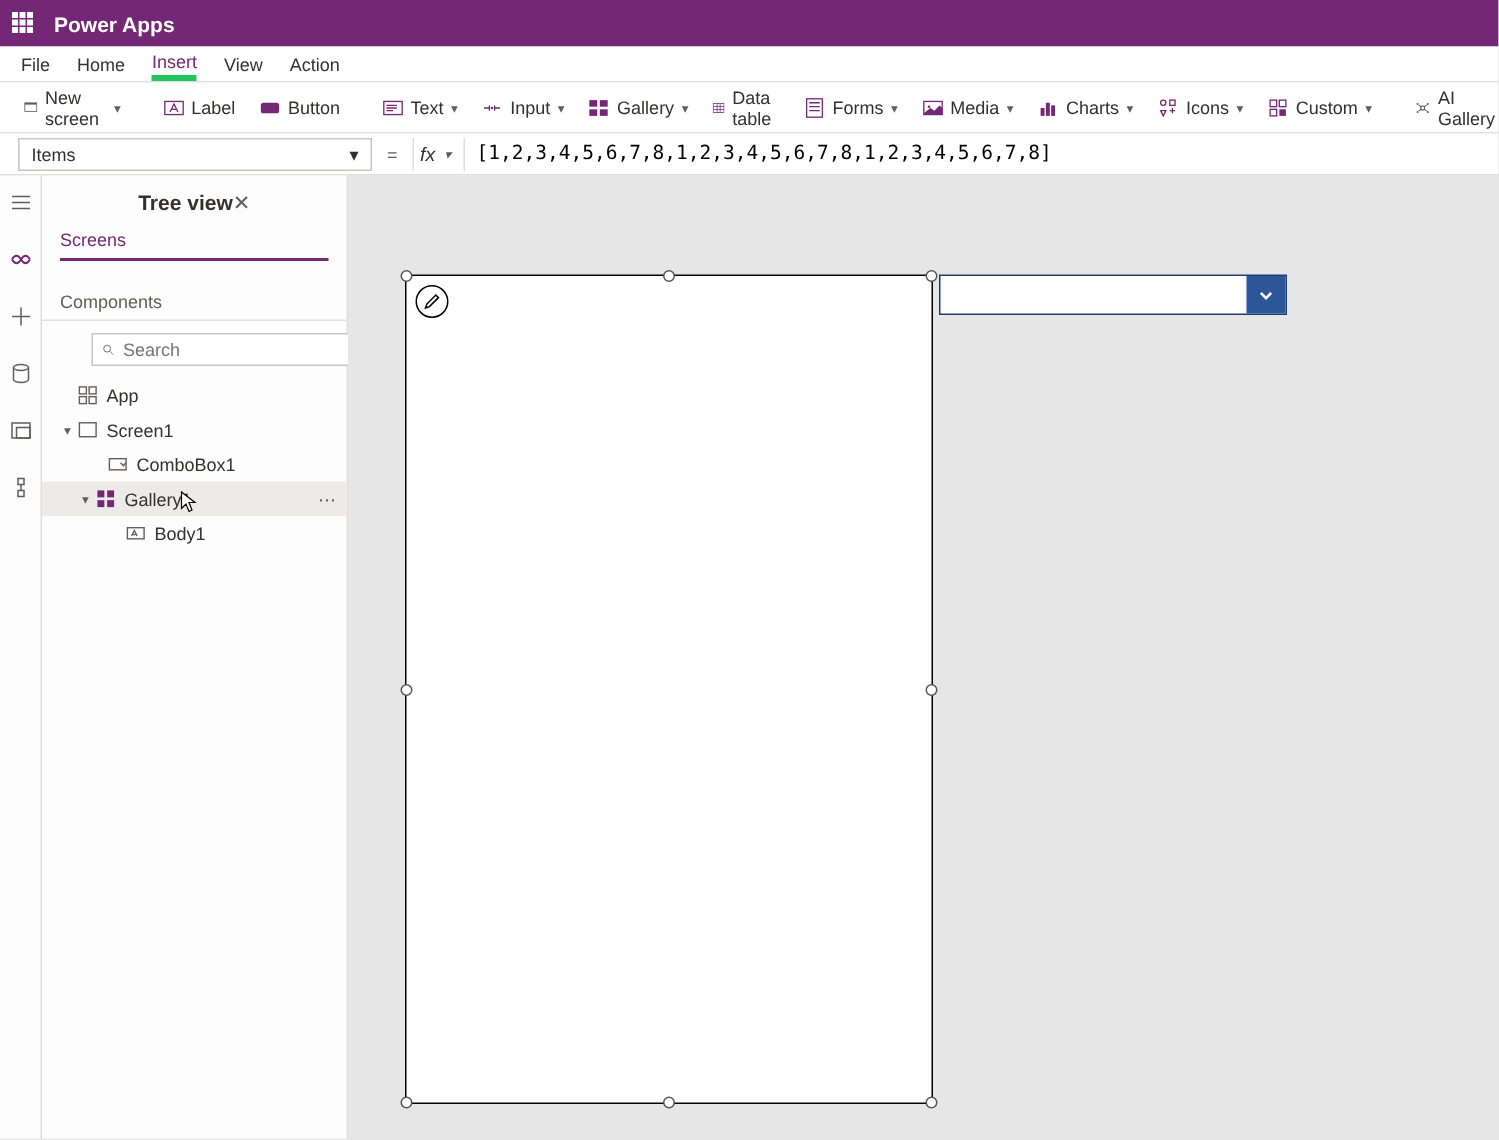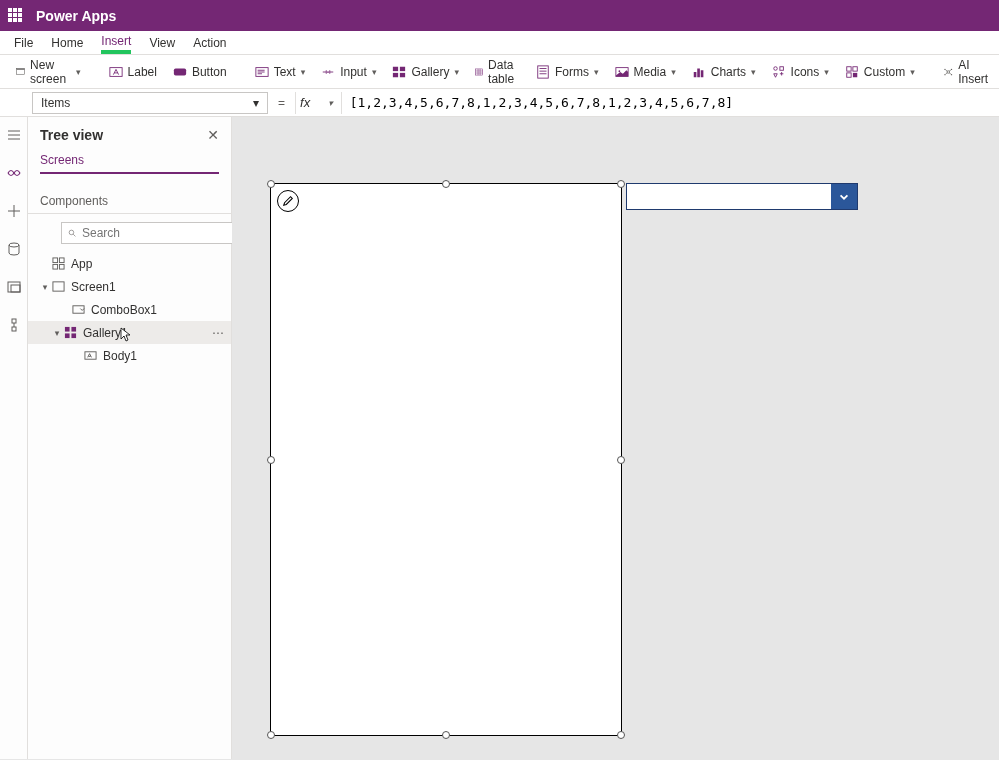--- a/index.html
+++ b/index.html
@@ -18,37 +18,37 @@
 
   
   .ribbon { height: 34px; background: #fff; display: flex; align-items: center; padding: 0 10px; gap: 4px; border-bottom: 1px solid #e1dfdd; }
   .ribbon .btn { display: flex; align-items: center; gap: 5px; padding: 4px 6px; cursor: pointer; color: #323130; font-size: 12px; }
   .ribbon .sep { width: 1px; height: 20px; background: #e1dfdd; margin: 0 4px; }
   .ribbon .chev { font-size: 9px; color: #605e5c; }
   .ico { width: 14px; height: 14px; display: inline-block; }
 
   
   .formulabar { height: 28px; background: #fff; display: flex; align-items: center; border-bottom: 1px solid #e1dfdd; }
-  .prop-select { width: 236px; height: 22px; margin-left: 32px; border: 1px solid #c8c6c4; display: flex; align-items: center; justify-content: space-between; padding: 0 8px; background: #fff; font-size: 12px; color: #323130; cursor: pointer; }
+  .prop-select { width: 236px; height: 22px; margin-left: 12px; border: 1px solid #c8c6c4; display: flex; align-items: center; justify-content: space-between; padding: 0 8px; background: #fff; font-size: 12px; color: #323130; cursor: pointer; }
   .eq { padding: 0 10px; color: #605e5c; }
-  .fx { padding: 0 8px 0 4px; font-style: italic; font-family: 'Segoe UI', serif; color: #323130; font-size: 13px; display:flex; align-items:center; gap:18px;}
+  .fx { padding: 0 8px 0 4px; font-style: italic; font-family: 'Segoe UI', serif; color: #323130; font-size: 13px; display:flex; align-items:center; gap:6px;}
   .fx-tick { font-size: 9px; color: #605e5c; }
   .fdiv { width: 1px; height: 22px; background: #e1dfdd; }
   .formula-input { flex: 1; height: 22px; border: none; outline: none; font-family: Consolas, monospace; font-size: 13px; padding: 0 8px; color: #000; }
 
   
   .main { display: flex; height: calc(760px - 32px - 24px - 34px - 28px); }
 
   
   .leftrail { width: 28px; background: #fdfdfd; border-right: 1px solid #e1dfdd; display: flex; flex-direction: column; align-items: center; padding-top: 10px; gap: 22px; }
   .leftrail .rbtn { width: 16px; height: 16px; cursor: pointer; color: #605e5c; display:flex; align-items:center; justify-content:center;}
 
   
   .treepanel { width: 204px; background: #fdfdfd; border-right: 1px solid #e1dfdd; display: flex; flex-direction: column; }
-  .treehead { padding: 10px 12px 4px; display: flex; justify-content: space-between; align-items: center; }
+  .treehead { padding: 10px 12px 4px; display: flex; justify-content: center; align-items: center; }
   .treehead .ttl { font-size: 14px; font-weight: 600; color: #323130; }
   .treehead .close { color: #605e5c; cursor: pointer; font-size: 14px; }
   .treetabs { display: flex; gap: 14px; padding: 0 12px; border-bottom: 1px solid #e1dfdd; flex-direction: column; }
   .treetabs .tab { font-size: 12px; padding: 6px 0 5px; cursor: pointer; color: #605e5c; }
   .treetabs .tab.active { color: #742774; border-bottom: 2px solid #742774; }
   .searchwrap { padding: 8px 10px; }
   .search { width: 100%; height: 22px; border: 1px solid #c8c6c4; display: flex; align-items: center; gap: 6px; padding: 0 6px; background: #fff; margin-left: 23px; }
   .search input { border: none; outline: none; font-size: 12px; flex: 1; }
 
   .treelist { font-size: 12px; }
@@ -214,21 +214,21 @@
         <circle cx="8" cy="8" r="2" fill="none" stroke="#605e5c"></circle>
         <circle cx="3" cy="4" r="1" fill="#605e5c"></circle>
         <circle cx="13" cy="4" r="1" fill="#605e5c"></circle>
         <circle cx="3" cy="12" r="1" fill="#605e5c"></circle>
         <circle cx="13" cy="12" r="1" fill="#605e5c"></circle>
         <line x1="4" y1="5" x2="7" y2="7" stroke="#605e5c"></line>
         <line x1="12" y1="5" x2="9" y2="7" stroke="#605e5c"></line>
         <line x1="4" y1="11" x2="7" y2="9" stroke="#605e5c"></line>
         <line x1="12" y1="11" x2="9" y2="9" stroke="#605e5c"></line>
       </svg>
-    <span>AI Insert</span>
+    <span>AI Gallery</span>
 
   </div>
 </div>
 
 <div class="formulabar">
   <div class="prop-select">
     <span>Items</span>
     <span class="chev">▾</span>
   </div>
   <div class="eq">=</div>

